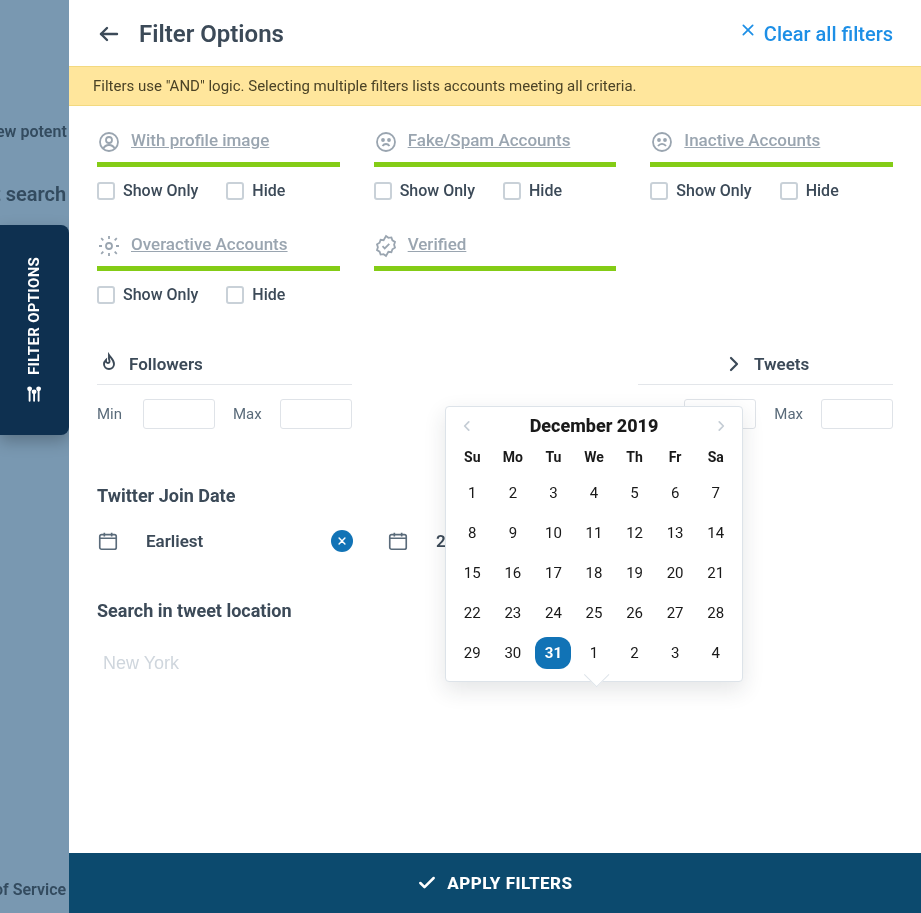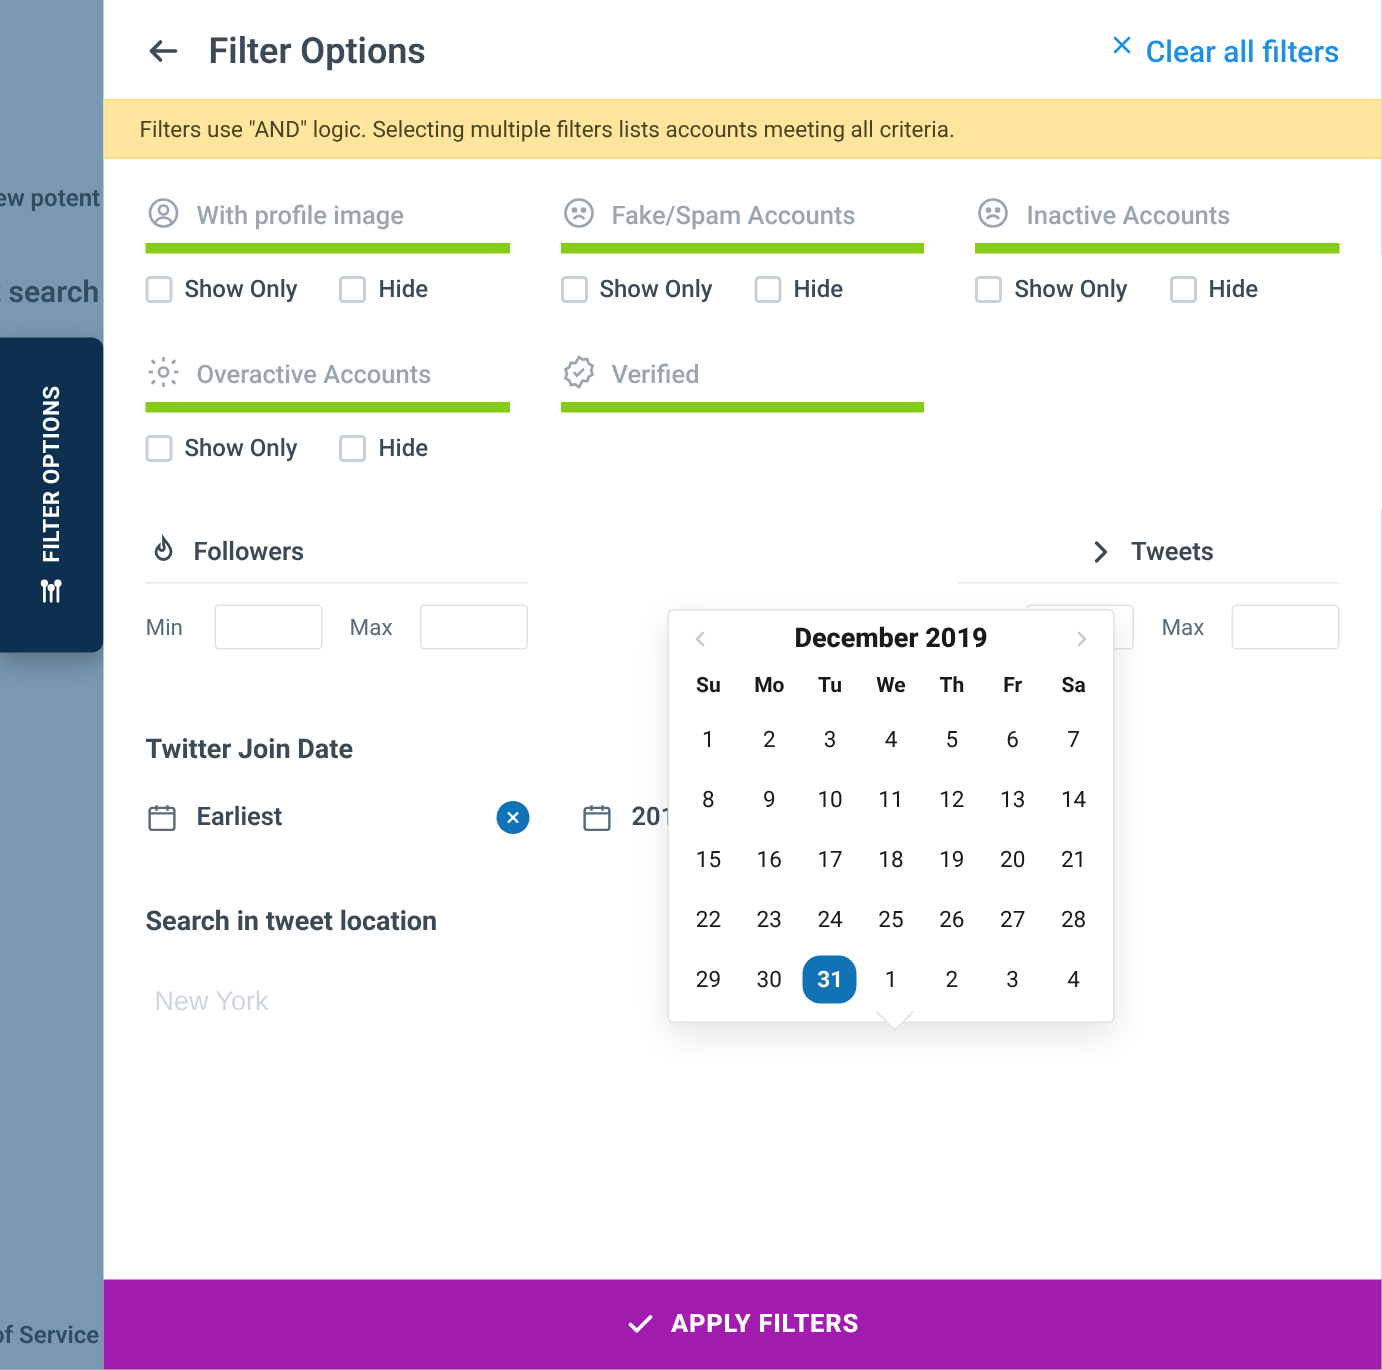--- a/index.html
+++ b/index.html
@@ -22,44 +22,44 @@
   .spacer { flex:1; }
   .clear { display:flex; gap:8px; color:#1d8fe6; font-size:20px; font-weight:500; cursor:pointer; }
   .back-arrow { width:24px; height:24px; }
 
   .infobar { background:#ffe69c; color:#4b4326; padding:10px 24px; font-size:15px; border-top:1px solid #f3d97f; border-bottom:1px solid #f3d97f; }
 
   .content { flex:1; overflow:hidden; padding:24px 28px 18px; position:relative; }
 
   .filters-grid { display:grid; grid-template-columns:repeat(3,1fr); column-gap:34px; row-gap:34px; }
   .filter { }
-  .fh { display:flex; align-items:flex-end; gap:10px; color:#9aa5b0; font-size:17px; font-weight:500; padding-bottom:8px; border-bottom:7px solid #84cc16; margin-bottom:14px; }
+  .fh { display:flex; align-items:flex-start; gap:10px; color:#9aa5b0; font-size:17px; font-weight:500; padding-bottom:8px; border-bottom:5px solid #84cc16; margin-bottom:14px;text-decoration:underline; }
   .fh .ico { width:24px; height:24px; color:#9aa5b0; }
   .fopts { display:flex; gap:28px; }
   .chk { display:flex; align-items:center; gap:8px; color:#3c4a58; font-size:16px; font-weight:500; cursor:pointer; }
   .chk .box { width:18px; height:18px; border:2px solid #c9d1d8; border-radius:3px; background:#fff; }
 
   .stats-grid { display:grid; grid-template-columns:repeat(3,1fr); column-gap:34px; margin-top:48px; }
   .sh { display:flex; align-items:center; gap:8px; color:#3c4a58; font-size:17px; font-weight:600; padding-bottom:8px; border-bottom:1px solid #e3e6ea; margin-bottom:14px; }
   .sh .ico { width:24px; height:24px; color:#3c4a58; }
   .minmax { display:flex; gap:18px; align-items:center; color:#5a6b7a; font-size:15px; }
   .minmax .lbl { min-width:28px; }
   .minmax input { width:72px; height:30px; border:1px solid #dfe3e8; border-radius:3px; padding:2px 6px; font-size:14px; color:#3c4a58; }
 
   .section-title { font-weight:700; color:#3c4a58; font-size:18px; margin-top:56px; margin-bottom:24px; }
   .dates-row { display:flex; gap:34px; }
-  .date-cell { flex:0 0 256px; display:flex; align-items:center; gap:12px; color:#3c4a58; font-size:17px; font-weight:600; }
+  .date-cell { flex:0 0 256px; display:flex; align-items:center; gap:27px; color:#3c4a58; font-size:17px; font-weight:600; }
   .date-cell .val { flex:1; }
   .circ-x { width:22px; height:22px; border-radius:50%; background:#1173b6; color:#fff; display:flex; align-items:center; justify-content:center; cursor:pointer; }
 
   .loc-section .section-title { margin-top:48px; }
   .loc-input { width:100%; border:none; outline:none; font-size:18px; padding:8px 6px; color:#3c4a58; }
   .loc-input::placeholder { color:#cfd6dd; }
 
-  .apply { position:absolute; left:69px; right:0; bottom:0; height:60px; background:#a21caf; color:#fff; display:flex; align-items:center; justify-content:center; gap:10px; font-weight:800; letter-spacing:.5px; font-size:17px; cursor:pointer; }
+  .apply { position:absolute; left:69px; right:0; bottom:0; height:60px; background:#0c4a6e; color:#fff; display:flex; align-items:center; justify-content:center; gap:10px; font-weight:800; letter-spacing:.5px; font-size:17px; cursor:pointer; }
 
   
   .calendar { position:absolute; width:298px; left:376px; top:300px; background:#fff; border:1px solid #dde3e9; border-radius:4px; box-shadow:0 8px 22px rgba(30,40,50,.12); z-index:10; }
   .cal-hdr { display:flex; align-items:flex-start; justify-content:space-between; padding:8px 10px 2px; }
   .cal-title { font-weight:800; font-size:18px; color:#1a1a1a; }
   .cal-nav { width:22px; height:22px; display:flex; align-items:center; justify-content:center; color:#c5cdd5; cursor:pointer; }
   .cal-grid { display:grid; grid-template-columns:repeat(7,1fr); padding:4px 6px 8px; }
   .cal-dow { text-align:center; font-size:14px; font-weight:700; color:#1a1a1a; padding:6px 0 8px; }
   .cal-day { height:40px; display:flex; align-items:center; justify-content:center; font-size:15px; color:#1a1a1a; cursor:pointer; }
   .cal-day.sel span { background:#1173b6; color:#fff; border-radius:12px; width:36px; height:32px; display:flex; align-items:center; justify-content:center; font-weight:700; }

